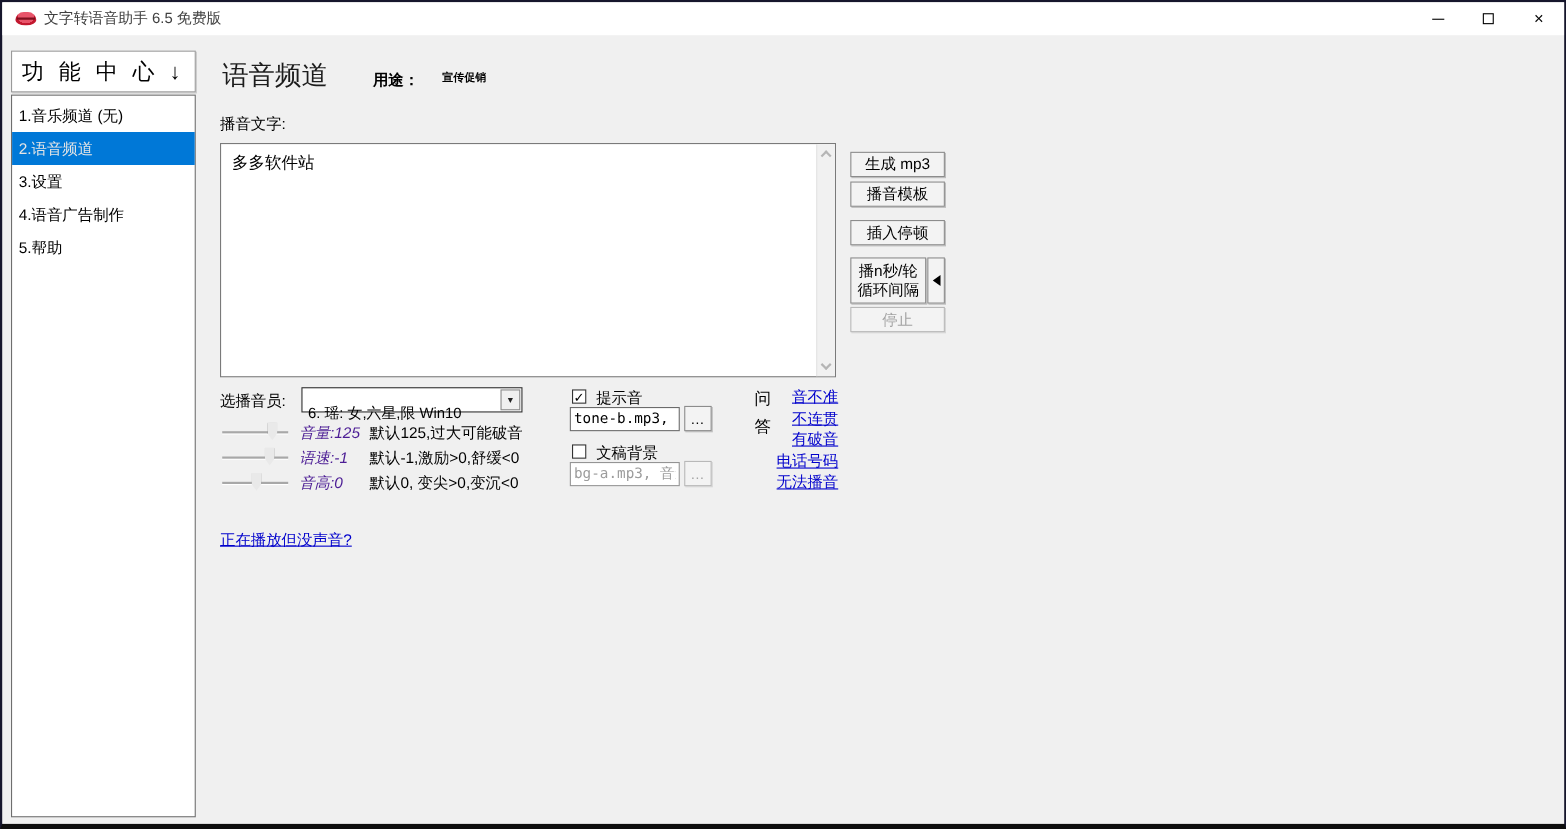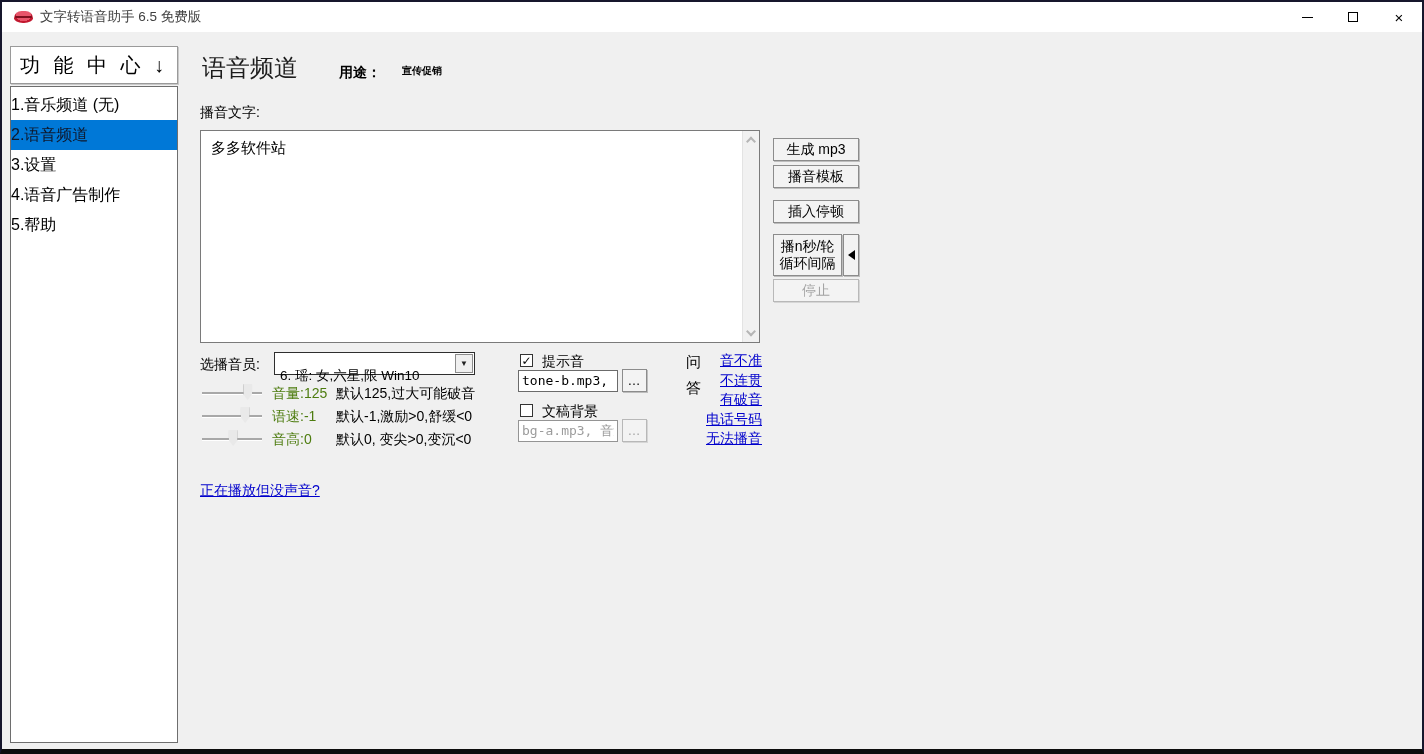--- a/index.html
+++ b/index.html
@@ -27,22 +27,22 @@
   .glyph-max { display:block; width:10px; height:10px; border:1px solid #000; }
   .glyph-close { font-size:15px; line-height:1; }
 
   
   .side-header { position:absolute; left:8px; top:44px; width:168px; height:38px;
     background:#fff; border:1px solid #9a9a9a; box-shadow:1px 1px 0 #c9c9c9;
     display:flex; align-items:center; justify-content:center;
     font-size:20px; letter-spacing:4px; color:#000; cursor:default; }
   .side-list { position:absolute; left:8px; top:84px; width:168px; height:657px;
     background:#fff; border:1px solid #6e6e6e; padding-top:3px; }
-  .side-item { height:30px; line-height:30px; padding-left:0; font-size:16px; color:#000; cursor:default; }
-  .side-item.selected { background:#0078d7; color:#0f172a; }
+  .side-item { height:30px; line-height:30px; padding-left:6px; font-size:14px; color:#000; cursor:default; }
+  .side-item.selected { background:#0078d7; color:#e5e5e5; }
 
   
   .page-title { position:absolute; left:200px; top:50px; font-size:24px; color:#1c1c1c; }
   .usage-label { position:absolute; left:337px; top:62px; font-size:14px; font-weight:bold; color:#000; }
   .usage-value { position:absolute; left:400px; top:62px; font-size:10px; font-weight:bold; color:#000; }
   .text-label  { position:absolute; left:198px; top:102px; font-size:14px; color:#000; }
 
   .textbox { position:absolute; left:198px; top:128px; width:560px; height:213px;
     background:#fff; border:1px solid #7a7a7a; }
   .textbox-content { position:absolute; left:0; top:0; right:17px; bottom:0;
@@ -73,21 +73,21 @@
     font-size:13.5px; color:#000; white-space:nowrap; overflow:hidden; }
   .combo-btn { position:absolute; right:1px; top:1px; bottom:1px; width:18px;
     background:#f0f0f0; border:1px solid #8c8c8c; display:flex; align-items:center; justify-content:center;
     font-size:8px; color:#222; }
 
   .slider-track { position:absolute; left:200px; width:60px; height:2px;
     background:#a8a8a8; box-shadow:0 1px 0 #ffffff; }
   .slider-thumb { position:absolute; top:-8px; width:9px; height:16px;
     background:#e9e9e9; clip-path:polygon(0 0,100% 0,100% 62%,50% 100%,0 62%);
     filter:drop-shadow(0 0 1px #6a6a6a); transform:translateX(-50%); }
-  .slider-name { position:absolute; left:270px; width:62px; font-size:14px; color:#4d7c0f; }
+  .slider-name { position:absolute; left:270px; width:62px; font-size:14px; color:#4c1d95;font-style:italic; }
   .slider-hint { position:absolute; left:334px; font-size:14px; color:#000; white-space:nowrap; }
 
   .checkbox { position:absolute; width:13px; height:13px; background:#fff; border:1px solid #333;
     display:flex; align-items:center; justify-content:center; font-size:12px; font-weight:bold; color:#000;
     line-height:1; }
   .cb-label { position:absolute; font-size:14px; color:#000;text-align:right; }
   .file-input { position:absolute; width:100px; height:22px; background:#fff; border:1px solid #6b6b6b;
     font-size:13px; color:#000; padding:0 3px; font-family:"DejaVu Sans Mono",monospace; }
   .file-input.disabled { color:#9c9c9c; border-color:#949494; }
   .browse-btn { position:absolute; width:25px; height:23px; font-size:13px; letter-spacing:1px; }

